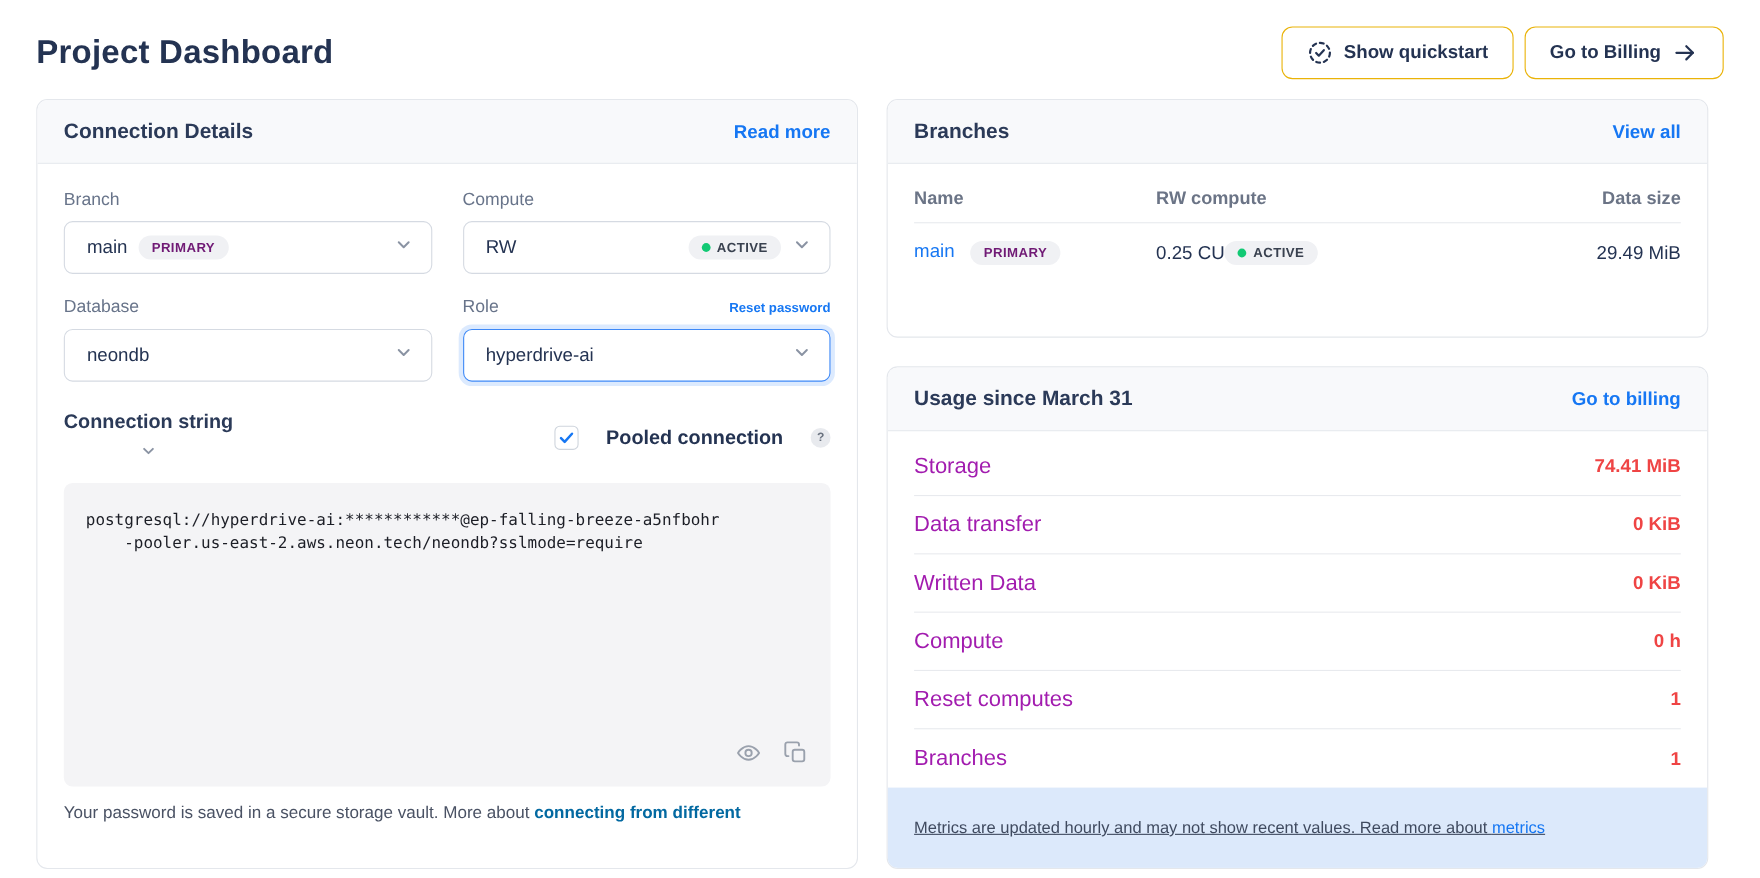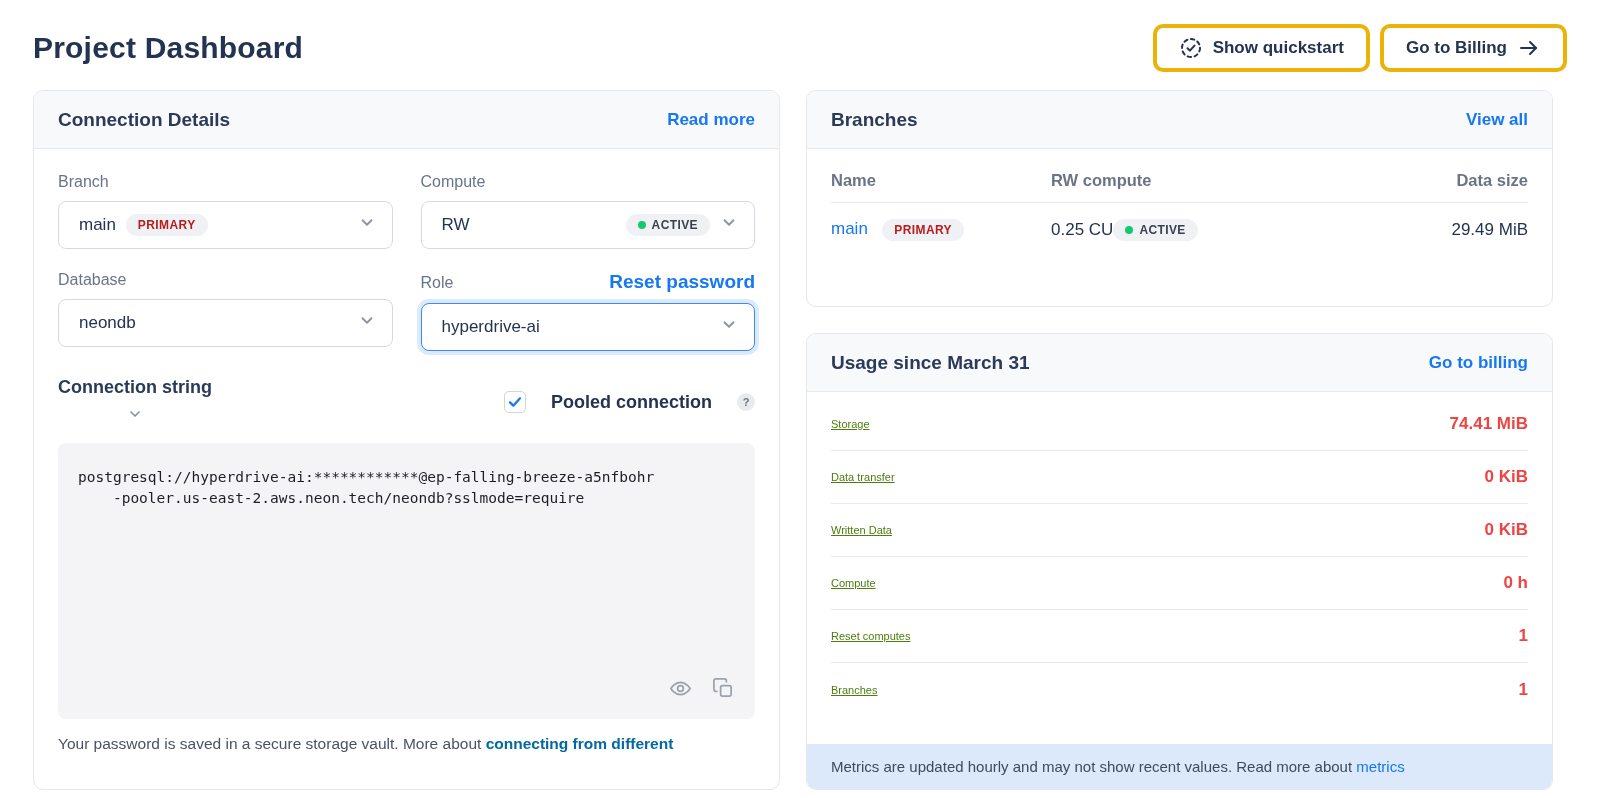--- a/index.html
+++ b/index.html
@@ -12,21 +12,21 @@
   
   .top-bar {
     display: flex; align-items: center; justify-content: space-between;
     padding: 24px 33px 8px 33px;
   }
   .page-title { font-size: 30px; font-weight: 700; color: #243352; letter-spacing: .2px; }
   .top-actions { display: flex; gap: 10px; }
   .btn {
     display: inline-flex; align-items: center; gap: 10px;
     height: 48px; padding: 0 22px;
-    background: #fff; border: 4px solid #eab308; border-radius: 10px;
+    background: #fff; border: 1px solid #eab308; border-radius: 10px;
     font-size: 17px; font-weight: 600; color: #243352; cursor: pointer;
     font-family: inherit;
   }
   .btn svg { display: block; }
 
   
   .main {
     display: grid; grid-template-columns: 747px 747px; gap: 26px;
     padding: 10px 33px 0 33px;
   }
@@ -34,21 +34,21 @@
     background: #fff; border: 1px solid #e4e7ec; border-radius: 10px;
     overflow: hidden;
   }
   .card-header {
     display: flex; align-items: center; justify-content: space-between;
     height: 58px; padding: 0 24px;
     background: #f8f9fb; border-bottom: 1px solid #e7eaef;
   }
   .card-title { font-size: 19px; font-weight: 700; color: #2b3a58; }
   .link { color: #1677f3; font-size: 17px; font-weight: 600; text-decoration: none; cursor: pointer; }
-  .link-sm { font-size: 19px; }
+  .link-sm { font-size: 12px; }
 
   
   .card-body { padding: 24px; }
   .form-grid { display: grid; grid-template-columns: 1fr 1fr; column-gap: 28px; row-gap: 22px; }
   .field-label-row { display: flex; justify-content: space-between; align-items: baseline; margin-bottom: 10px; }
   .field-label { font-size: 16px; color: #68748a; }
   .select {
     position: relative; display: flex; align-items: center;
     height: 48px; padding: 0 44px 0 20px;
     border: 1px solid #d5dae2; border-radius: 8px; background: #fff;
@@ -56,21 +56,21 @@
   }
   .select.focused {
     border: 1px solid #3e89f7;
     box-shadow: 0 0 0 4px rgba(62,137,247,0.18);
   }
   .select .chevron { position: absolute; right: 16px; top: 50%; transform: translateY(-50%); }
   .sel-value { font-size: 17px; color: #243352; }
   .badge {
     display: inline-flex; align-items: center; gap: 6px;
     background: #f0f1f4; border-radius: 999px; padding: 4px 12px;
-    font-size: 12px; font-weight: 600; letter-spacing: .4px; color: #b91c1c;
+    font-size: 12px; font-weight: 600; letter-spacing: .4px; color: #701a75;
     margin-left: 10px;
   }
   .badge .dot { width: 8px; height: 8px; border-radius: 50%; background: #12c974; }
   .badge.status { margin-left: 0; color: #39414f; }
   .sel-inner { display: flex; align-items: center; justify-content: space-between; flex: 1; }
 
   .cs-row { display: flex; align-items: center; justify-content: space-between; margin: 26px 0 16px 0; }
   .cs-label { display: inline-flex; align-items: center; gap: 8px; font-size: 18px; font-weight: 700; color: #2b3a58; cursor: pointer; flex-direction: column; }
   .pooled { display: inline-flex; align-items: center; gap: 25px; }
   .checkbox {
@@ -112,25 +112,25 @@
   .rw-cell { display: flex; align-items: center; }
 
   
   .usage-card { height: 457px; margin-top: 26px; display: flex; flex-direction: column; }
   .usage-rows { padding: 6px 24px 0 24px; flex: 0 0 auto; }
   .u-row {
     display: flex; align-items: center; justify-content: space-between;
     height: 53px; border-bottom: 1px solid #e8eaee;
   }
   .u-row:last-child { border-bottom: none; }
-  .u-label { font-size: 11px; color: #4d7c0f; text-decoration: underline; }
+  .u-label { font-size: 20px; color: #a21caf; }
   .u-value { font-size: 17px; font-weight: 600; color: #ef4444; }
   .usage-notice {
-    margin-top: auto; background: #dce9fb; padding: 14px 24px;
-    font-size: 15px; color: #3f4a5f;
+    margin-top: auto; background: #dce9fb; padding: 28px 24px;
+    font-size: 15px; color: #3f4a5f; text-decoration: underline;
   }
   .usage-notice a { color: #1677f3; text-decoration: none; }
 </style>
 </head>
 <body>
 
 <div class="top-bar">
   <h1 class="page-title">Project Dashboard</h1>
   <div class="top-actions">
     <button class="btn">

